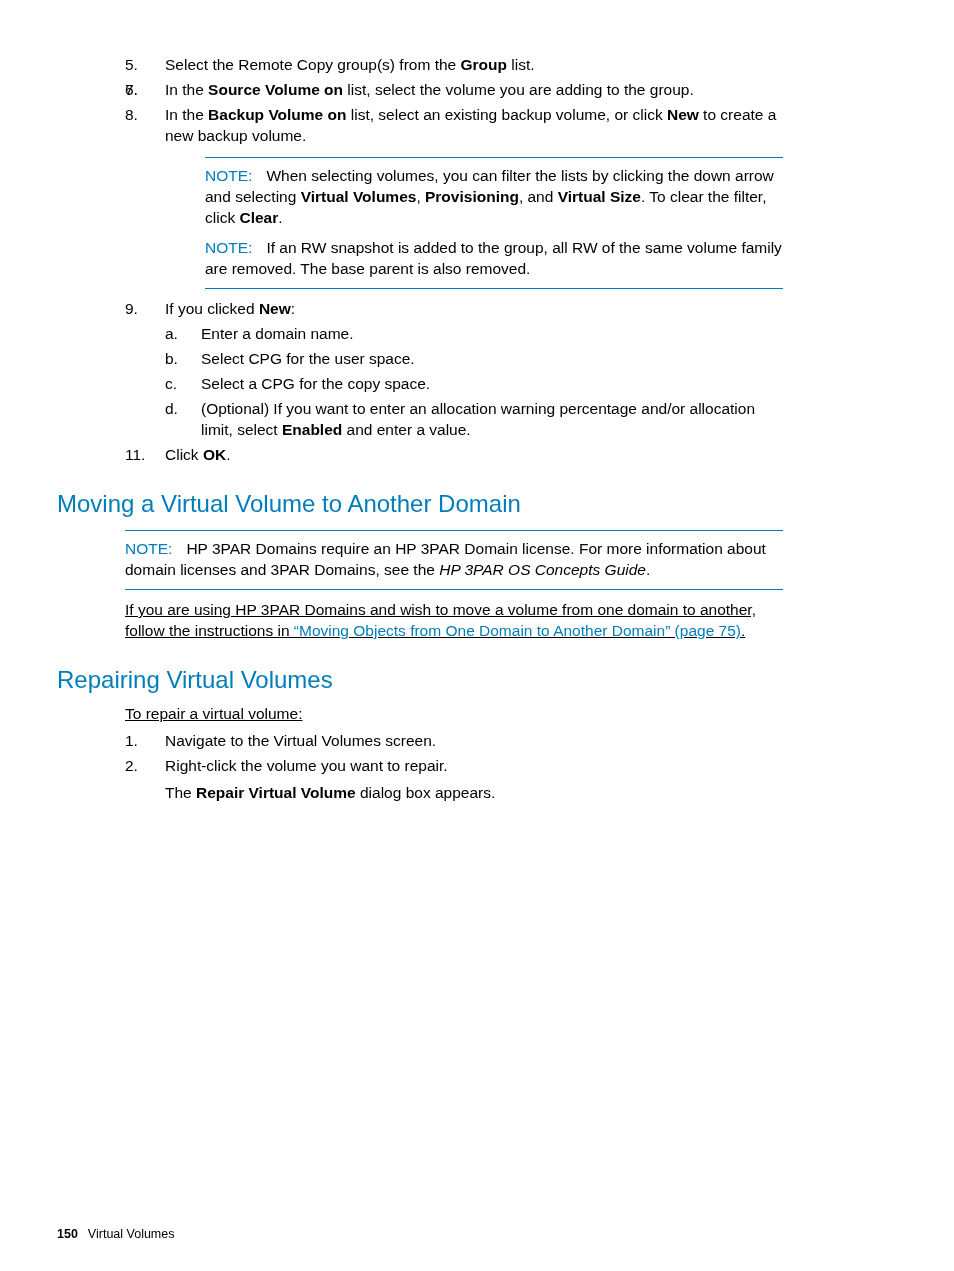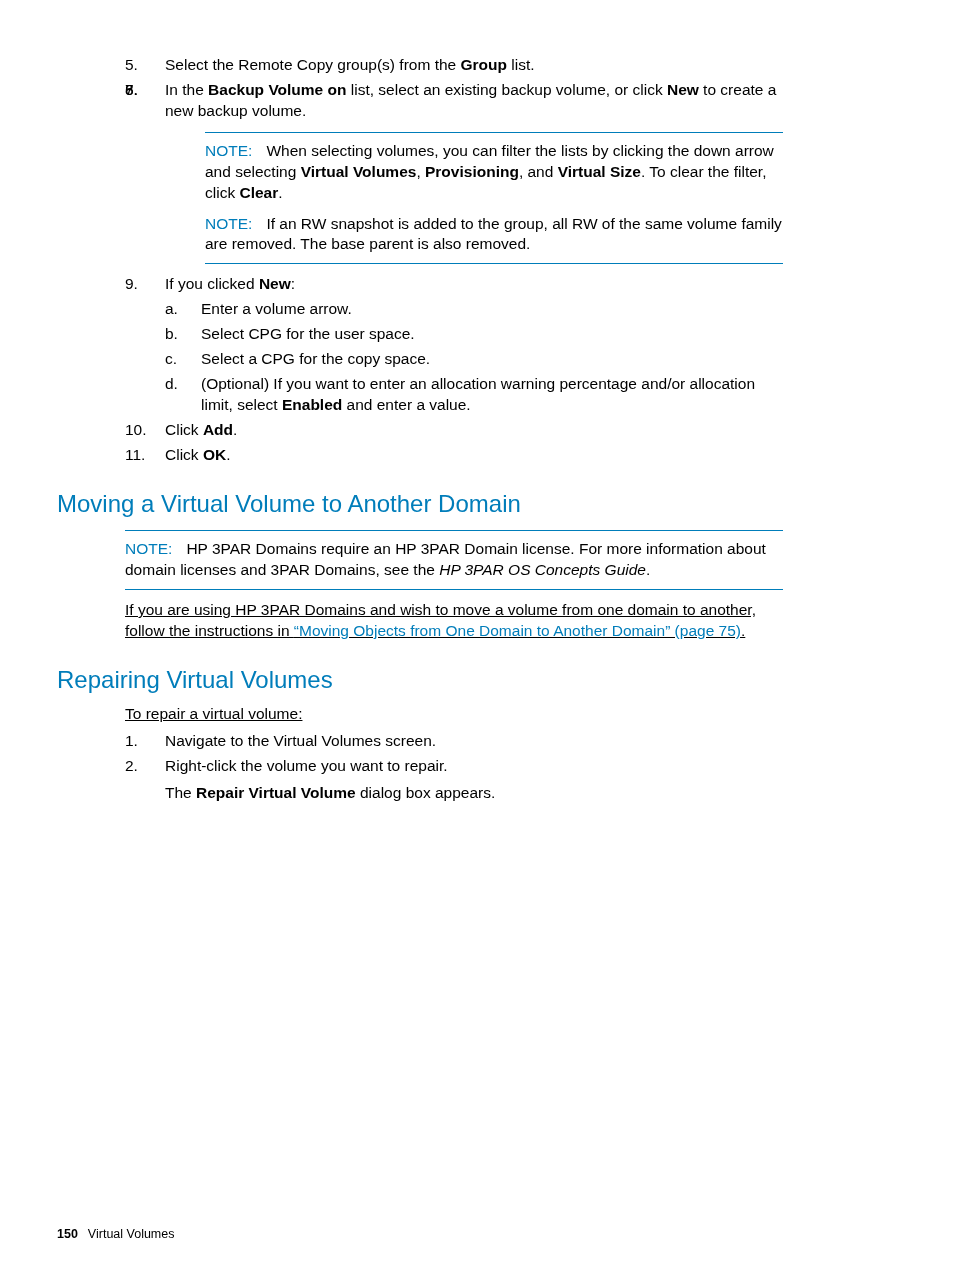--- a/index.html
+++ b/index.html
@@ -29,37 +29,36 @@
   .italic { font-style: italic; }
   .footer { position: fixed; bottom: 28px; left: 57px; font-size: 12.5px; }
   .footer .pg { margin-right: 10px; font-weight: bold; }
 </style>
 </head>
 <body>
 
 <ol class="main">
   <li><span class="num">5.</span><span><span>Select the Remote Copy group(s) from the </span><span class="bold">Group</span><span> list.</span></span></li>
   <li><span class="num">6.</span></li>
-  <li><span class="num">7.</span></li>
+  <li><span class="num">7.</span><span><span>In the </span><span class="bold">Source Volume on</span><span> list, select the volume you are adding to the group.</span></span></li>
   <li><span class="num">8.</span><span><span>In the </span><span class="bold">Backup Volume on</span><span> list, select an existing backup volume, or click </span><span class="bold">New</span><span> to create a new backup volume.</span></span>
     <div class="note-block">
       <div><span class="note-label">NOTE:</span><span>When selecting volumes, you can filter the lists by clicking the down arrow and selecting </span><span class="bold">Virtual Volumes</span><span>, </span><span class="bold">Provisioning</span><span>, and </span><span class="bold">Virtual Size</span><span>. To clear the filter, click </span><span class="bold">Clear</span><span>.</span></div>
       <div style="margin-top:10px"><span class="note-label">NOTE:</span><span>If an RW snapshot is added to the group, all RW of the same volume family are removed. The base parent is also removed.</span></div>
     </div>
   </li>
   <li><span class="num">9.</span><span><span>If you clicked </span><span class="bold">New</span><span>:</span></span>
     <ol class="sub">
-      <li><span class="snum">a.</span><span>Enter a volume arrow.</span></li>
+      <li><span class="snum">a.</span><span>Enter a domain name.</span></li>
       <li><span class="snum">b.</span><span>Select CPG for the user space.</span></li>
       <li><span class="snum">c.</span><span>Select a CPG for the copy space.</span></li>
       <li><span class="snum">d.</span><span><span>(Optional) If you want to enter an allocation warning percentage and/or allocation limit, select </span><span class="bold">Enabled</span><span> and enter a value.</span></span>
       </li>
     </ol>
   </li>
-  <li><span class="num">10.</span><span><span>Click </span><span class="bold">Add</span><span>.</span></span></li>
   <li><span class="num">11.</span><span><span>Click </span><span class="bold">OK</span><span>.</span></span></li>
 </ol>
 
 <h2>Moving a Virtual Volume to Another Domain</h2>
 
 <div class="note-block nopad" style="margin-left:68px">
   <div><span class="note-label">NOTE:</span><span>HP 3PAR Domains require an HP 3PAR Domain license. For more information about domain licenses and 3PAR Domains, see the </span><span class="italic">HP 3PAR OS Concepts Guide</span><span>.</span></div>
 </div>
 
 <p class="body"><span>If you are using HP 3PAR Domains and wish to move a volume from one domain to another, follow the instructions in </span><span class="link">“Moving Objects from One Domain to Another Domain” (page 75)</span><span>.</span></p>

